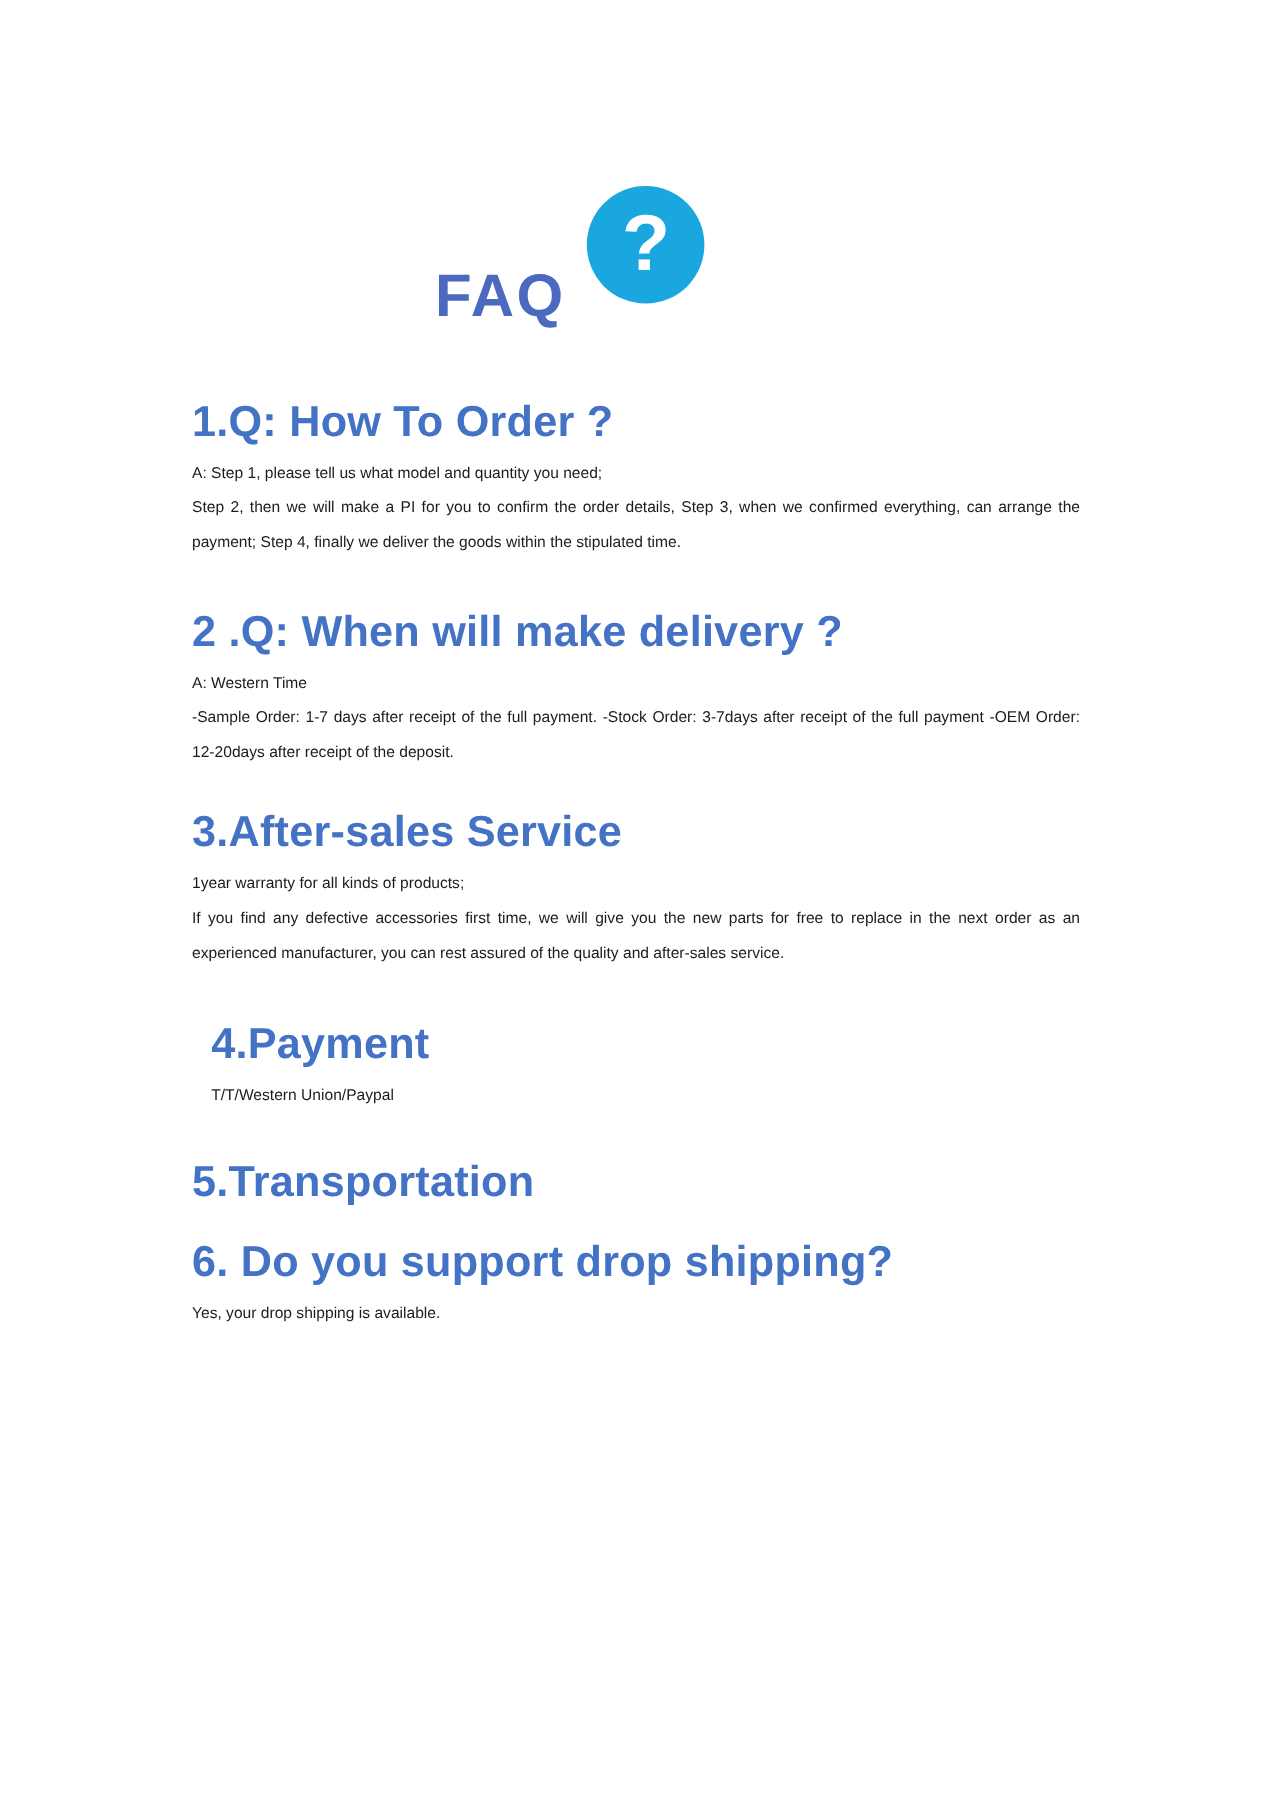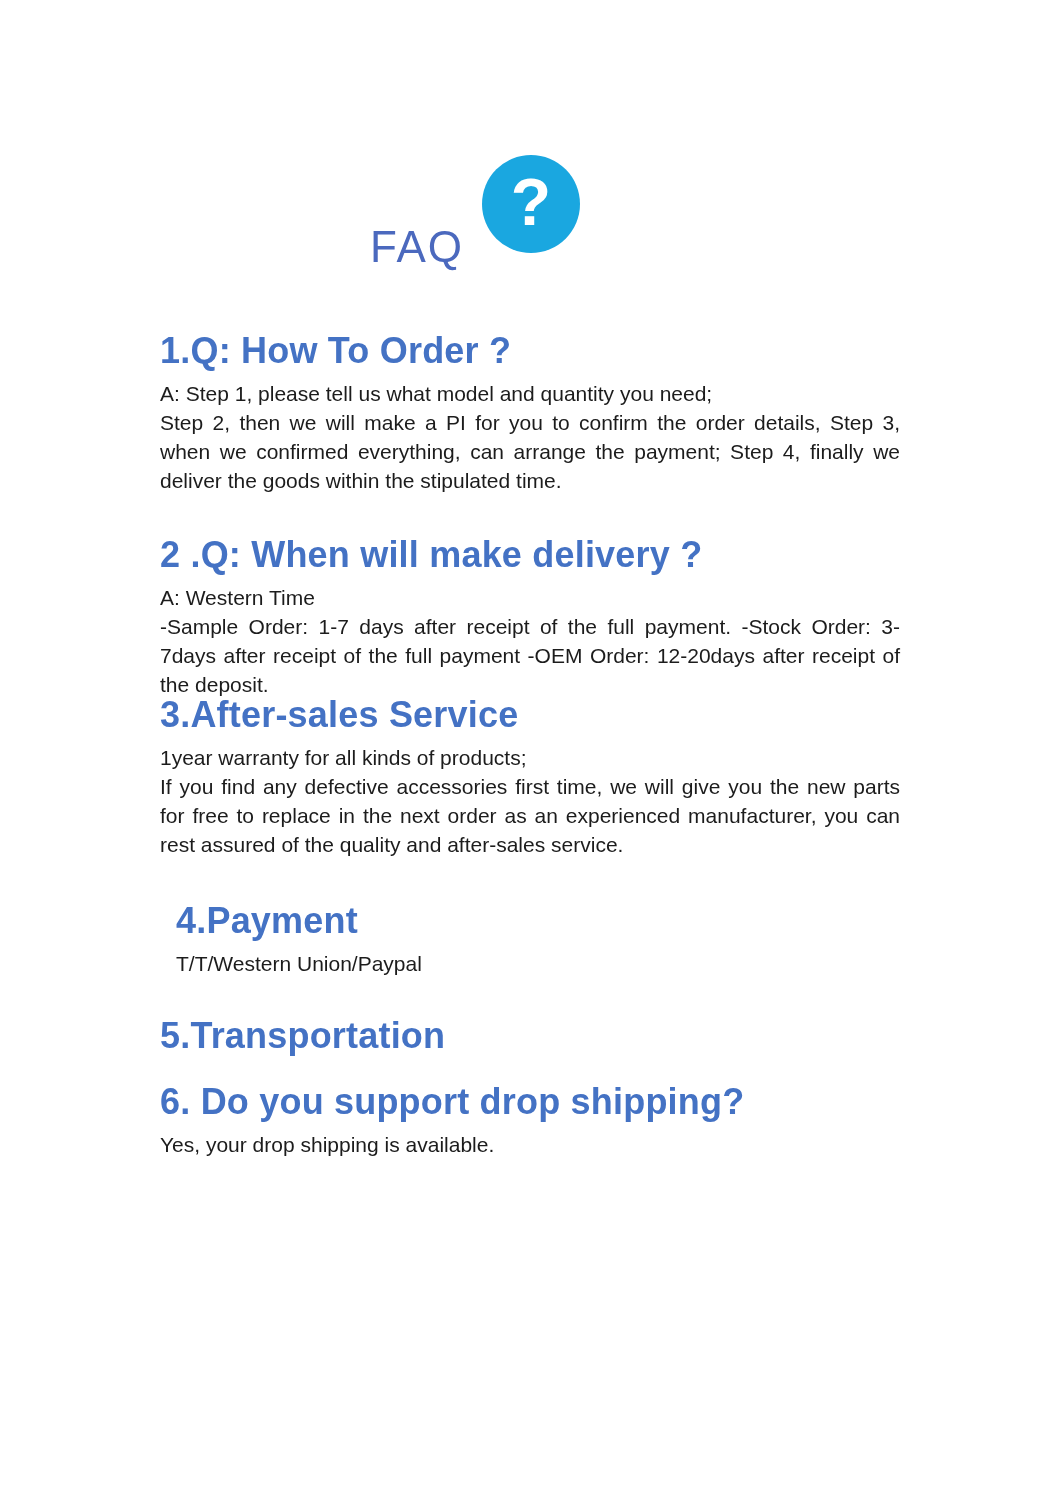--- a/index.html
+++ b/index.html
@@ -27,24 +27,24 @@
   
   .title-block{
     padding-top:155px;
     display:flex;
     justify-content:center;
     align-items:flex-end;
     transform:translateX(-55px);
     gap:18px;
   }
   .faq-title{
-    font-size:44px;
+    font-size:50px;
     line-height:73px;
     letter-spacing:2px;
-    font-weight:400;
+    font-weight:700;
     color:var(--faq-title);
   }
   .q-icon{
     width:98px;height:98px;
     border-radius:50%;
     background:var(--icon-bg);
     display:flex;
     align-items:center;
     justify-content:center;
     margin-bottom:30px;
@@ -55,36 +55,36 @@
     font-size:66px;
     font-weight:700;
     line-height:1;
     transform:translateY(-2px);
   }
   
   .content{
     margin:0 160px;
     width:740px;
   }
-  .faq-section{}
+  .faq-section{margin-top:36px;}
   .faq-section:nth-of-type(1){margin-top:52px;}
   .faq-section:nth-of-type(2){margin-top:44px;}
   .faq-section:nth-of-type(4){margin-top:46px;margin-left:16px;}
   .faq-section:nth-of-type(5){margin-top:42px;}
   .faq-section:nth-of-type(6){margin-top:34px;}
   .sec-heading{
     color:var(--heading);
     font-size:36px;
     line-height:32px;
     font-weight:700;
     letter-spacing:0.2px;
   }
   .sec-body{
     margin-top:12px;
-    font-size:21px;
+    font-size:13px;
     line-height:29px;
     color:var(--body-text);
   }
   .seg{
     text-align:justify;
     text-justify:inter-word;
   }
 </style>
 </head>
 <body>

